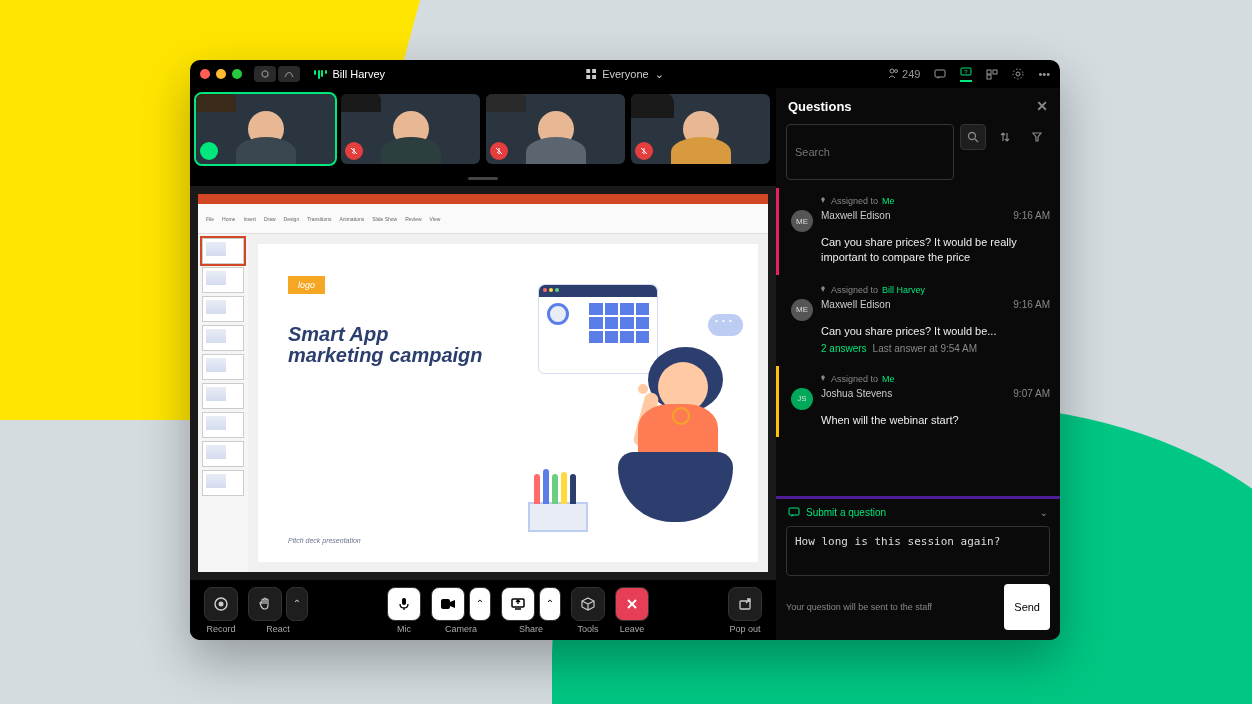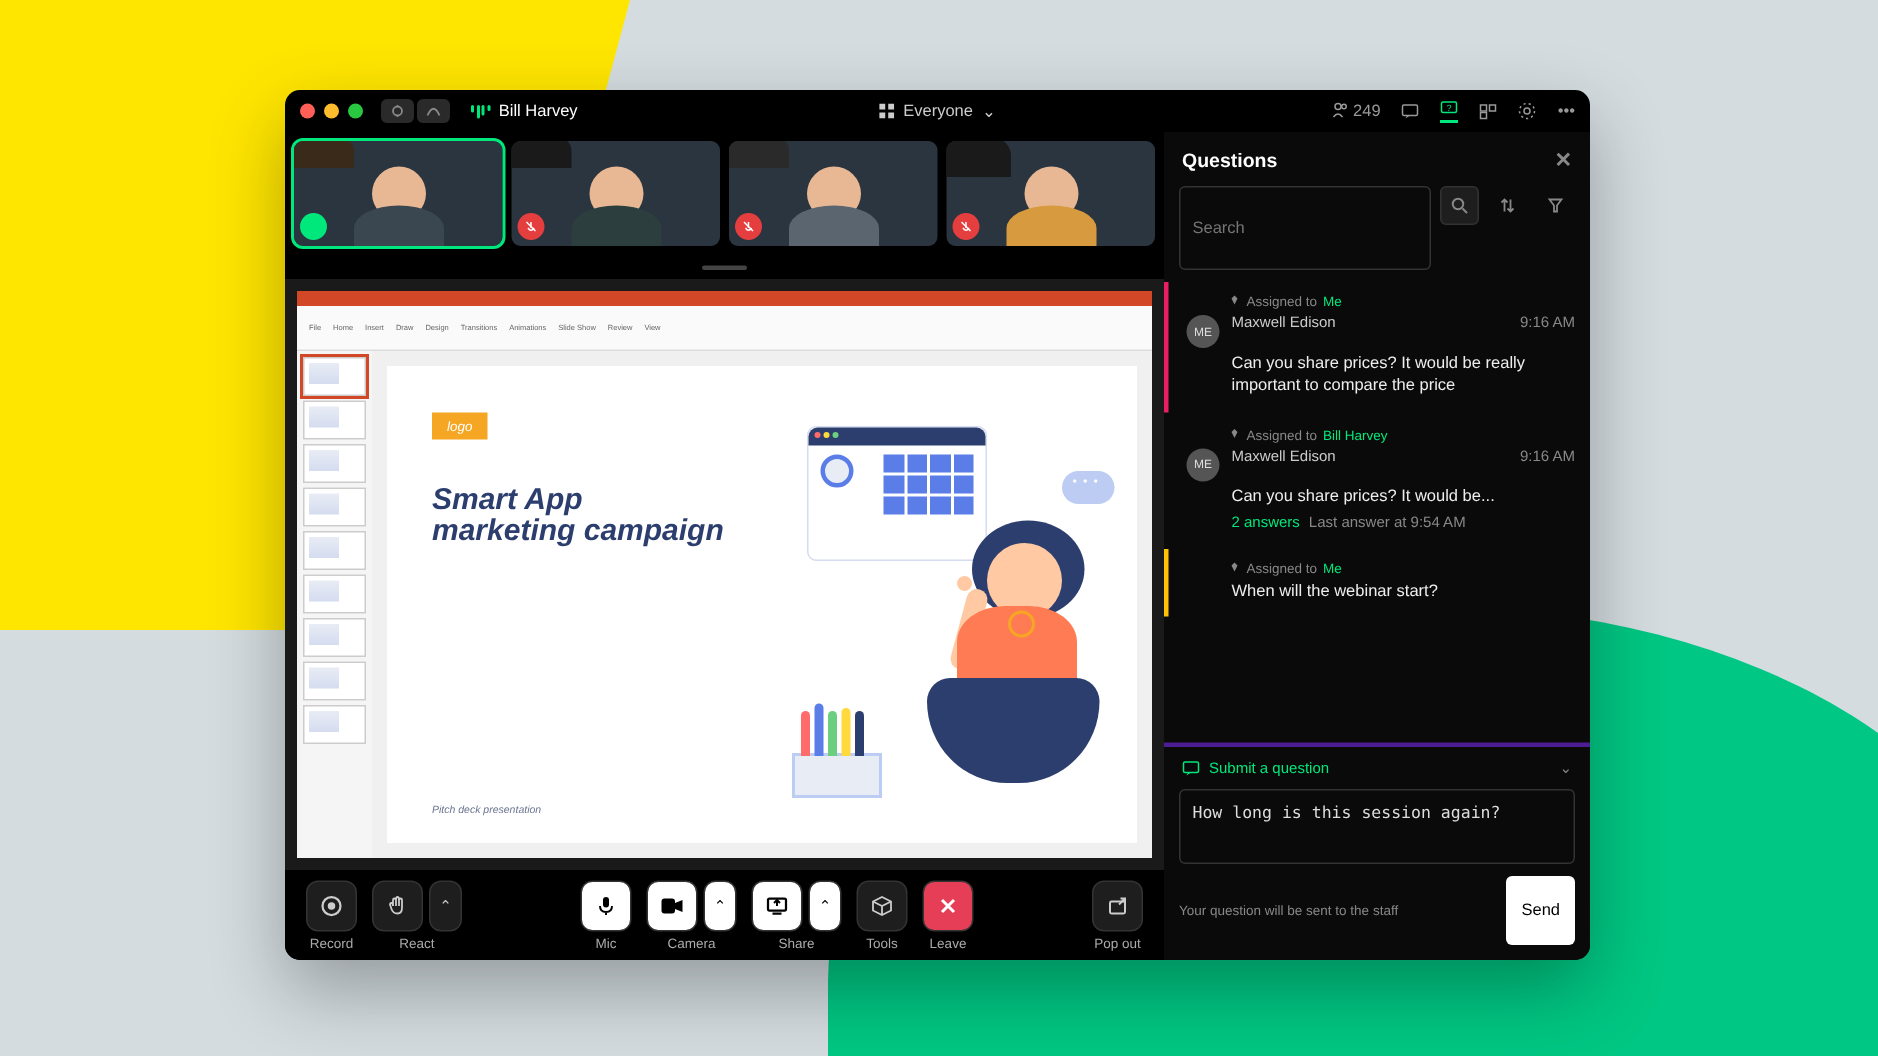--- a/index.html
+++ b/index.html
@@ -477,20 +477,29 @@
           <div class="qans"><span>2 answers</span><span class="t">Last answer at 9:54 AM</span></div>
         </div>
         <div class="qitem yel">
           <div class="asn">
               <svg width="8" height="8">
                 <path d="M4 1 L6 3 L5 5 L4 7 L3 5 L2 3 Z" fill="#888"></path>
               </svg>
               <span>Assigned to</span> 
               <span class="who">Me</span>
             </div>
+          <div class="qrow">
+              <div class="av g">JS</div>
+              <div class="qmeta">
+                <div class="qname">
+                  <span>Joshua Stevens</span>
+                  <span class="qtime">9:07 AM</span>
+                </div>
+              </div>
+            </div>
           <div class="qtext">When will the webinar start?</div>
         </div>
       </div>
 
       <div class="submit-hdr">
         <svg width="12" height="11">
             <rect x="1" y="1" width="10" height="7" rx="1" fill="none" stroke="#00e87b"></rect>
             <path d="M4 8 L3 10 L6 8" fill="#00e87b"></path>
           </svg>
         <span>Submit a question</span>

